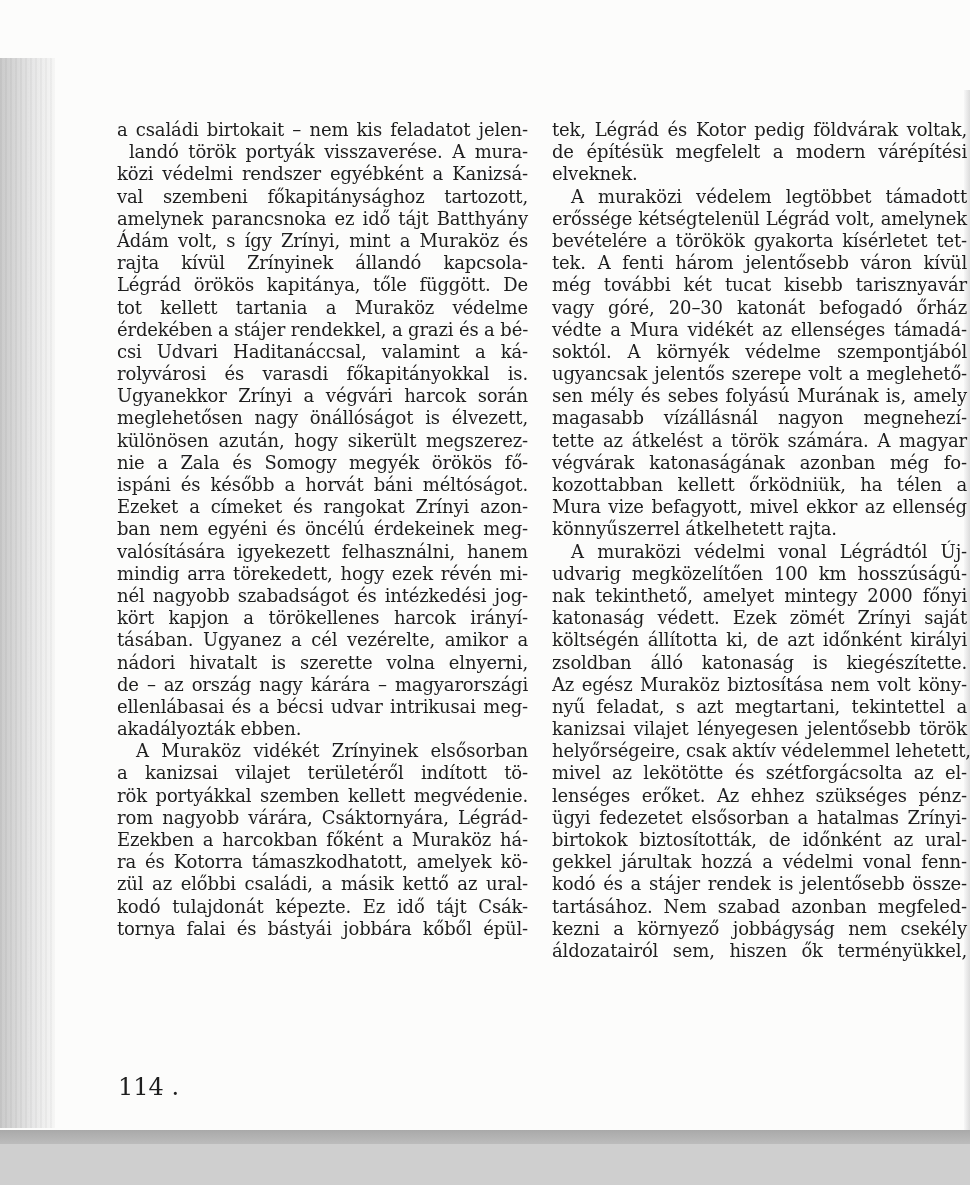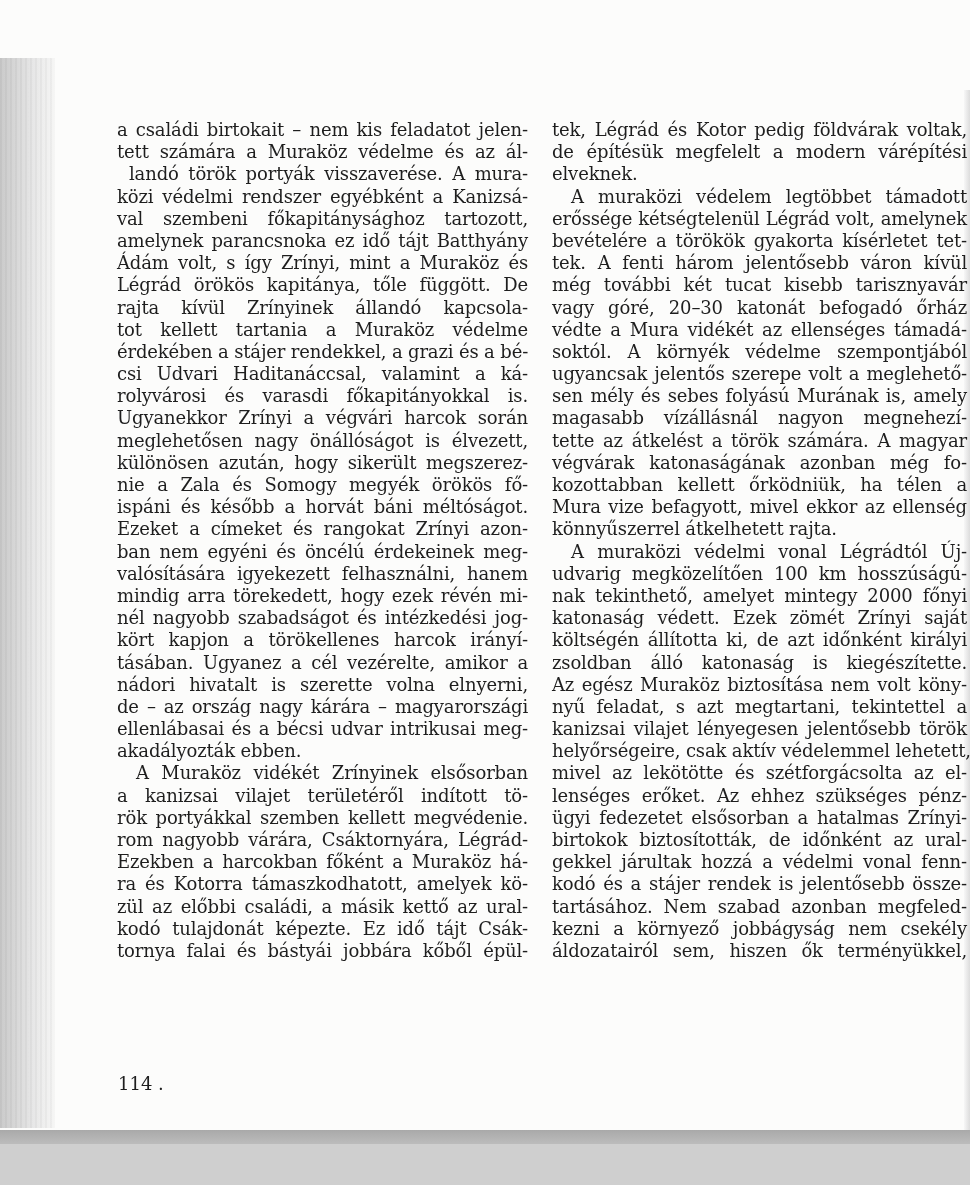--- a/index.html
+++ b/index.html
@@ -37,39 +37,38 @@
   .col-left { left: 117px; width: 411px; }
   .col-right { left: 552px; width: 415px; }
   .line {
     display: block; white-space: nowrap; height: 22.2px;
     text-align: justify; text-align-last: justify;
   }
   .line.last { text-align-last: left; }
   .line.indent { padding-left: 19px; }
   .page-number {
     position: absolute; left: 118px; top: 1073px;
-    font-size: 18px;
+    font-size: 24px;
   }
 </style>
 </head>
 <body>
 
 <div class="spine"></div>
 <div class="right-edge"></div>
 
 <div class="column col-left" id="col-left">
     <span class="line" style="white-space: nowrap;"><span style="white-space: nowrap; word-spacing: 0px;">a családi birtokait – nem kis feladatot jelen-</span></span>
-    <span class="line" style="white-space: nowrap;"><span style="white-space: nowrap; word-spacing: 0px;">tett számára a Muraköz védelme és az ál-</span></span>
     <span class="line" style="white-space: nowrap;"><span style="white-space: nowrap; word-spacing: 0px; margin-left: 12px;">landó török portyák visszaverése. A mura-</span></span>
     <span class="line" style="white-space: nowrap;"><span style="white-space: nowrap; word-spacing: 0px;">közi védelmi rendszer egyébként a Kanizsá-</span></span>
     <span class="line" style="white-space: nowrap;"><span style="white-space: nowrap; word-spacing: 0px;">val szembeni főkapitánysághoz tartozott,</span></span>
     <span class="line" style="white-space: nowrap;"><span style="white-space: nowrap; word-spacing: 0px;">amelynek parancsnoka ez idő tájt Batthyány</span></span>
     <span class="line" style="white-space: nowrap;"><span style="white-space: nowrap; word-spacing: 0px;">Ádám volt, s így Zrínyi, mint a Muraköz és</span></span>
+    <span class="line" style="white-space: nowrap;"><span style="white-space: nowrap; word-spacing: 0px;">rajta kívül Zrínyinek állandó kapcsola-</span></span>
     <span class="line" style="white-space: nowrap;"><span style="white-space: nowrap; word-spacing: 0px;">Légrád örökös kapitánya, tőle függött. De</span></span>
-    <span class="line" style="white-space: nowrap;"><span style="white-space: nowrap; word-spacing: 0px;">rajta kívül Zrínyinek állandó kapcsola-</span></span>
     <span class="line" style="white-space: nowrap;"><span style="white-space: nowrap; word-spacing: 0px;">tot kellett tartania a Muraköz védelme</span></span>
     <span class="line" style="white-space: nowrap;"><span style="white-space: nowrap; word-spacing: 0px;">érdekében a stájer rendekkel, a grazi és a bé-</span></span>
     <span class="line" style="white-space: nowrap;"><span style="white-space: nowrap; word-spacing: 0px;">csi Udvari Haditanáccsal, valamint a ká-</span></span>
     <span class="line" style="white-space: nowrap;"><span style="white-space: nowrap; word-spacing: 0px;">rolyvárosi és varasdi főkapitányokkal is.</span></span>
     <span class="line" style="white-space: nowrap;"><span style="white-space: nowrap; word-spacing: 0px;">Ugyanekkor Zrínyi a végvári harcok során</span></span>
     <span class="line" style="white-space: nowrap;"><span style="white-space: nowrap; word-spacing: 0px;">meglehetősen nagy önállóságot is élvezett,</span></span>
     <span class="line" style="white-space: nowrap;"><span style="white-space: nowrap; word-spacing: 0px;">különösen azután, hogy sikerült megszerez-</span></span>
     <span class="line" style="white-space: nowrap;"><span style="white-space: nowrap; word-spacing: 0px;">nie a Zala és Somogy megyék örökös fő-</span></span>
     <span class="line" style="white-space: nowrap;"><span style="white-space: nowrap; word-spacing: 0px;">ispáni és később a horvát báni méltóságot.</span></span>
     <span class="line" style="white-space: nowrap;"><span style="white-space: nowrap; word-spacing: 0px;">Ezeket a címeket és rangokat Zrínyi azon-</span></span>

